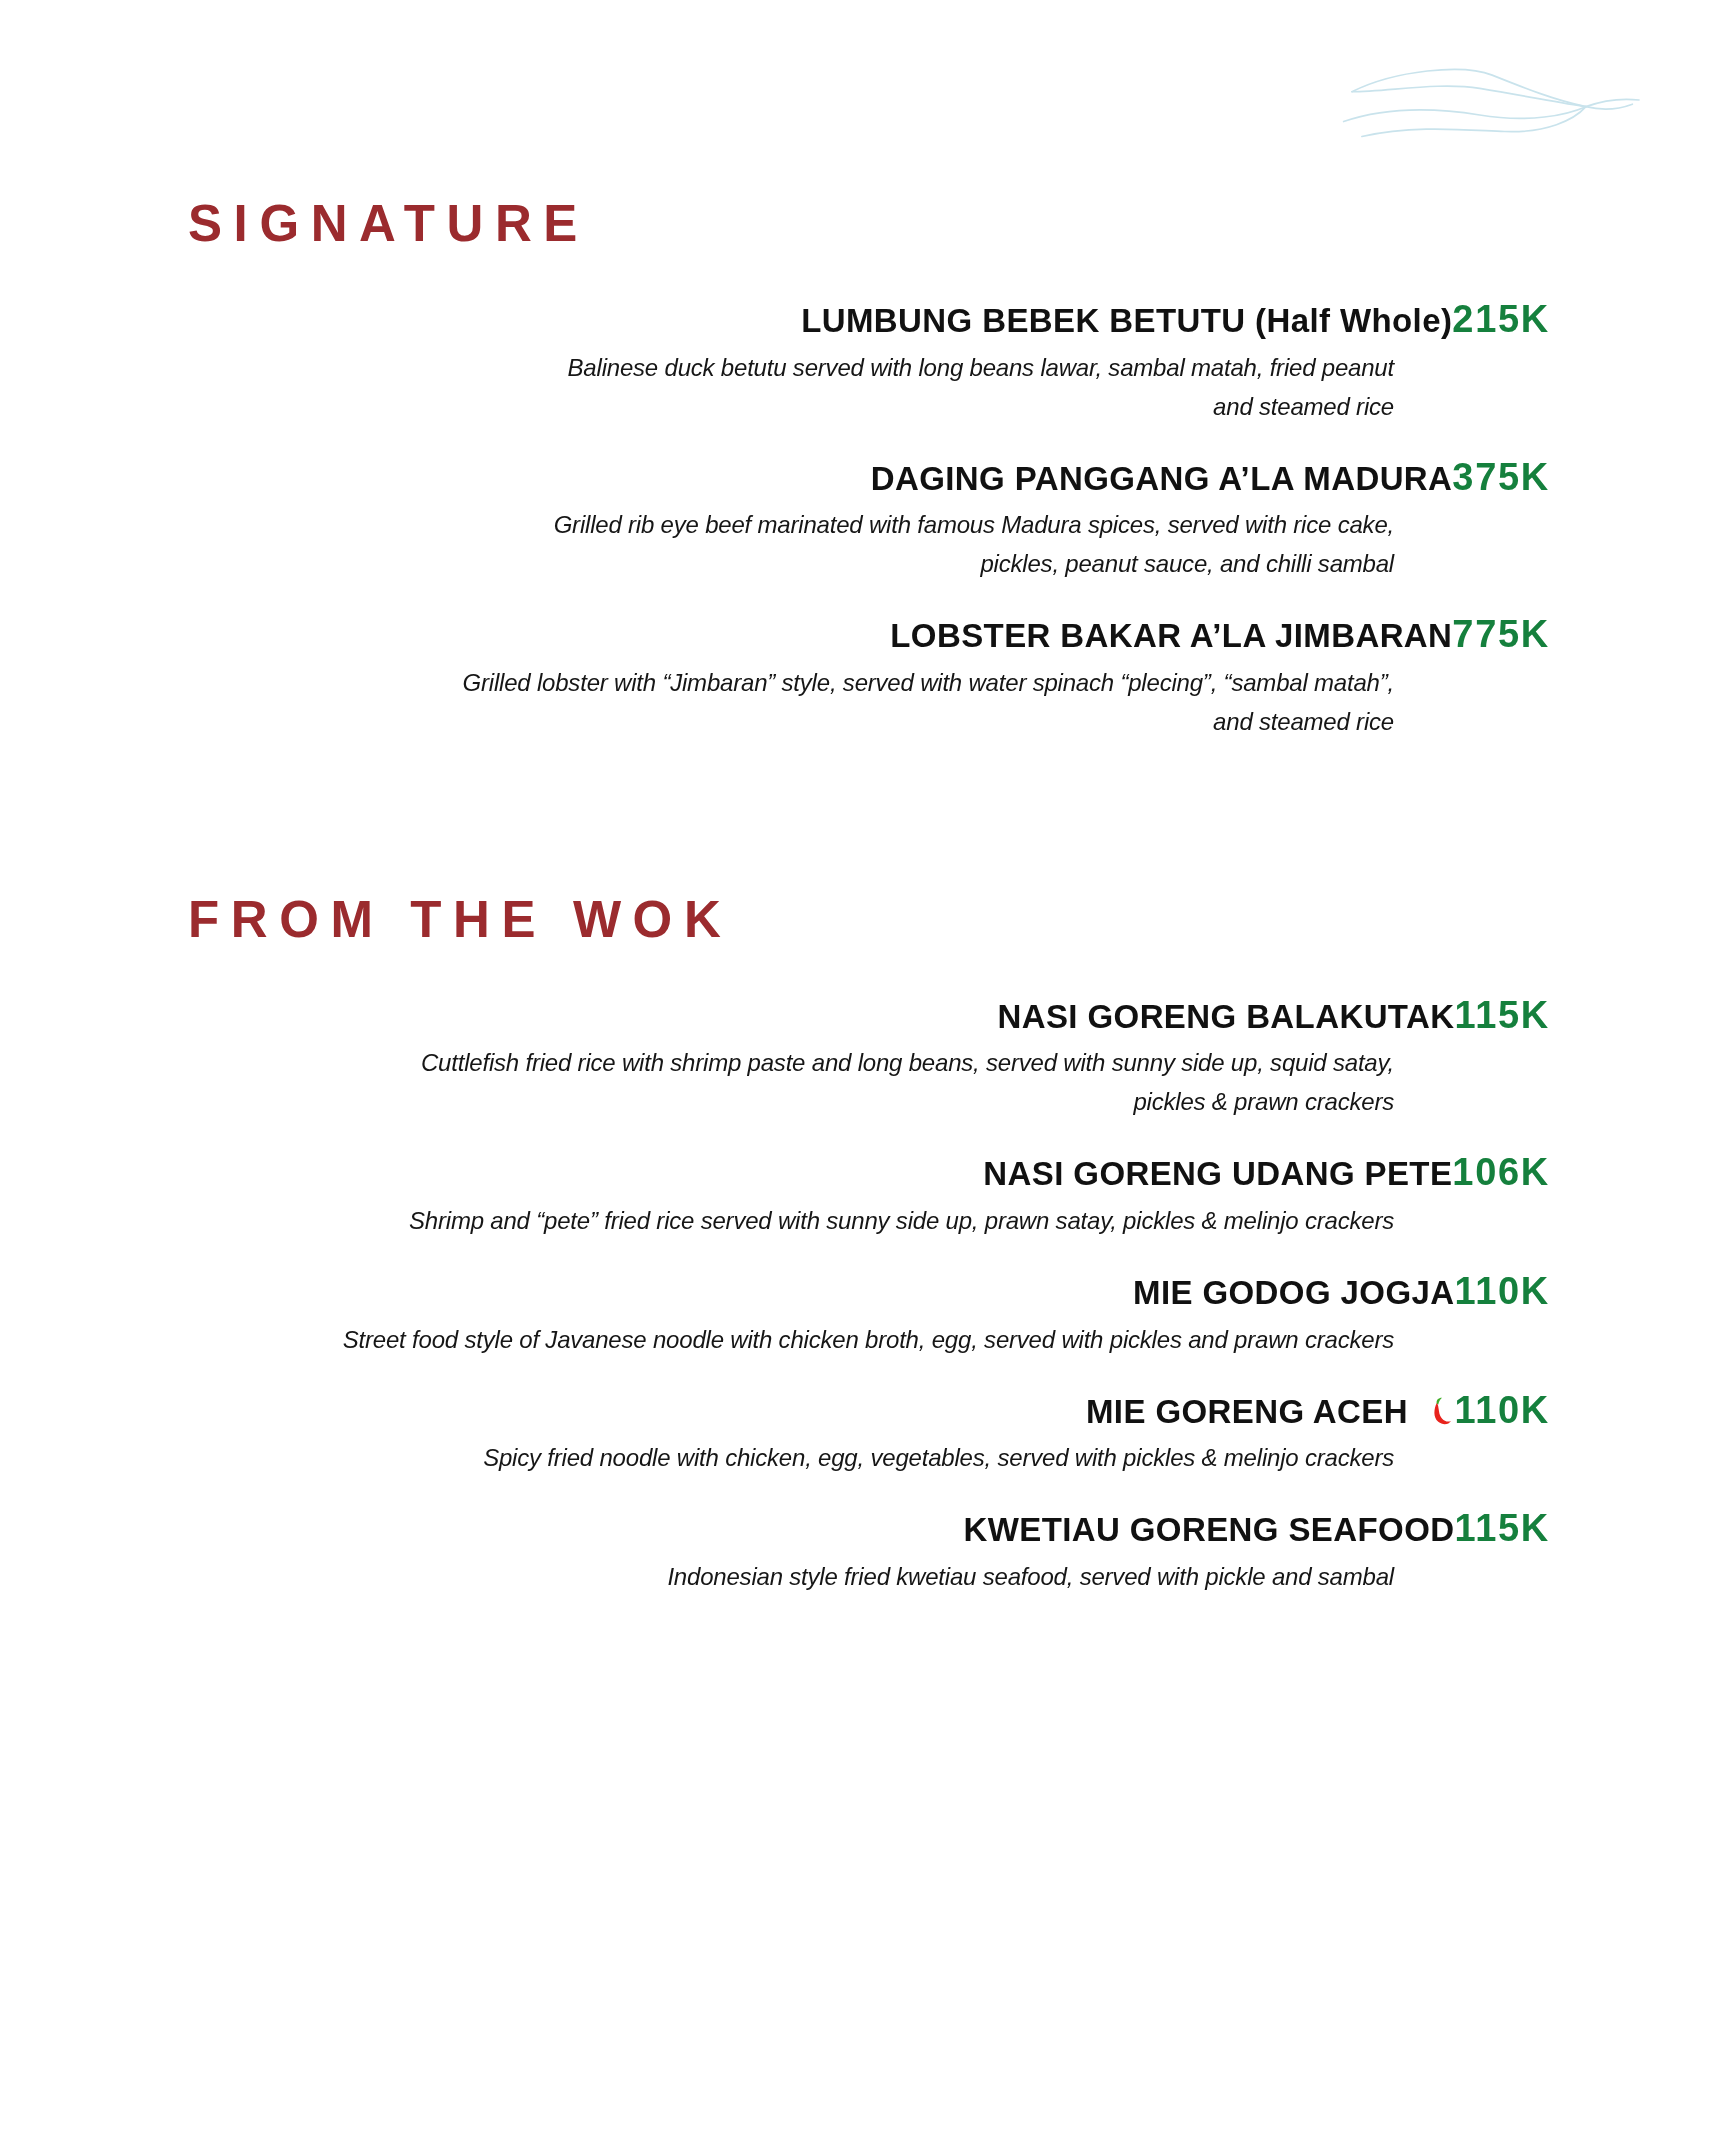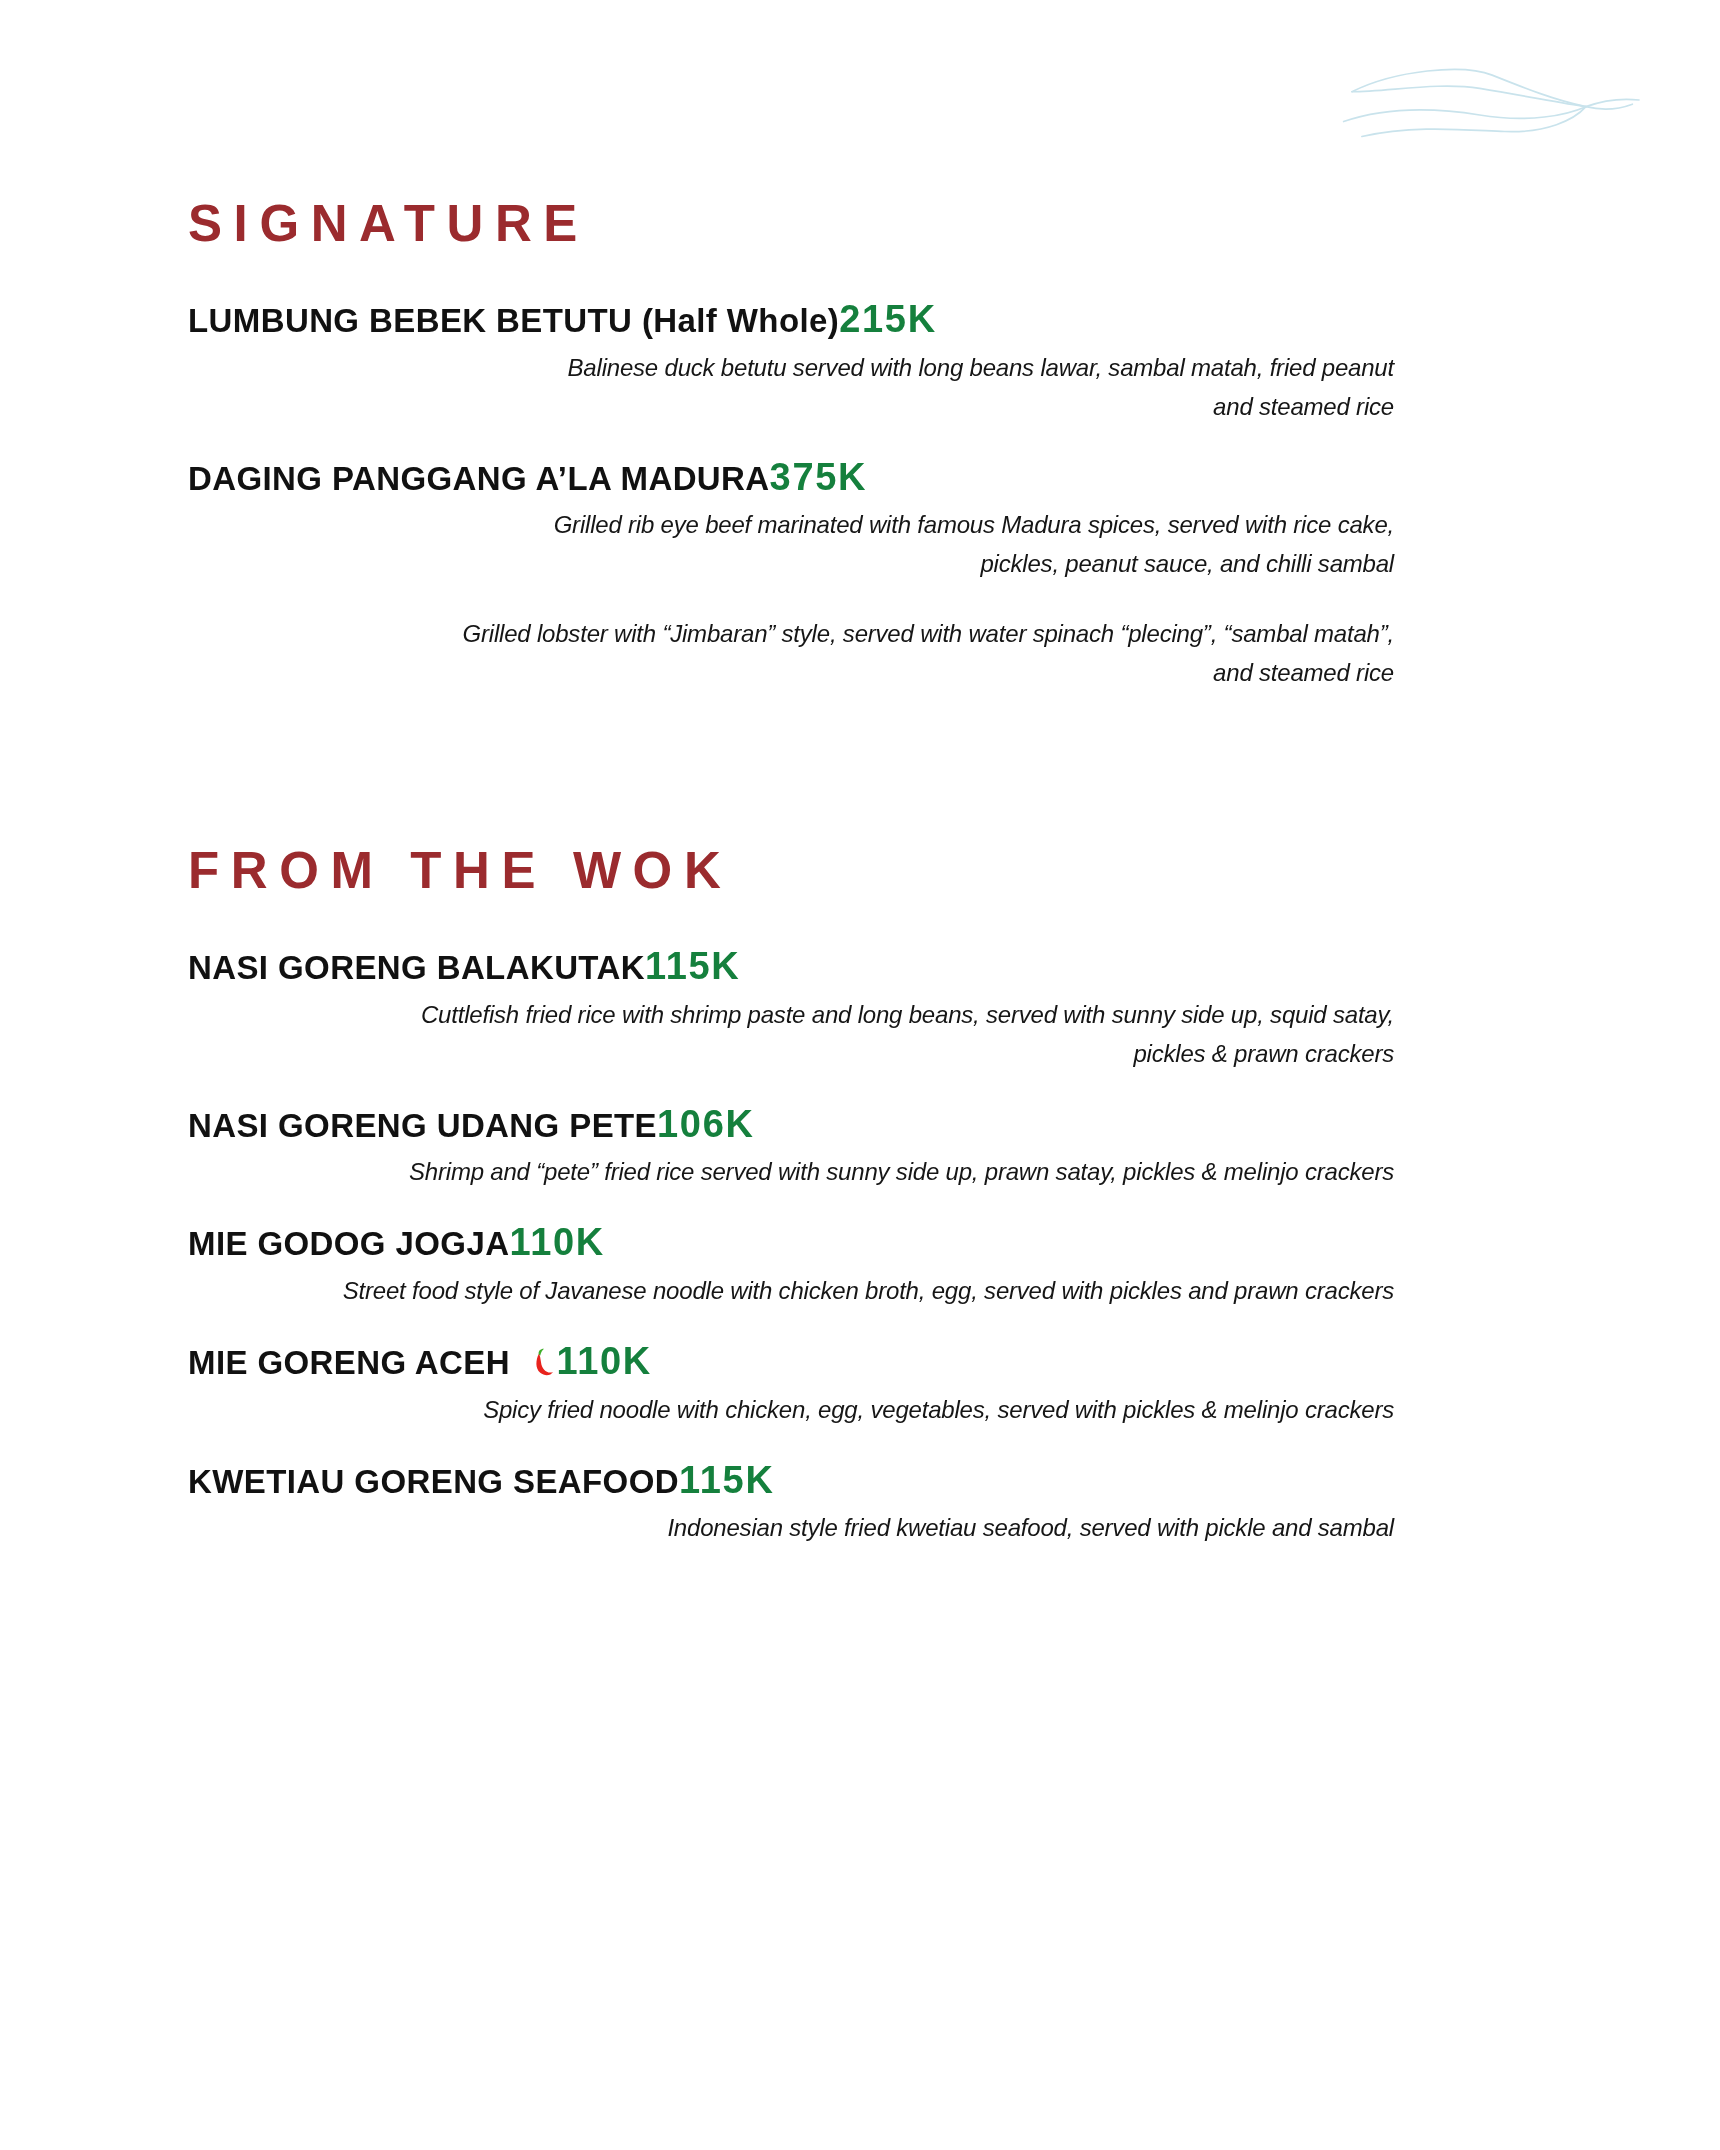--- a/index.html
+++ b/index.html
@@ -32,21 +32,21 @@
     font-size: 51px;
     line-height: 58px;
     font-weight: bold;
     letter-spacing: 11.6px;
     color: #9b2b2e;
   }
   .menu-section + .menu-section { margin-top: 150px; }
   .menu-item { margin-bottom: 31px; }
   .item-header {
     display: flex;
-    justify-content: flex-start;
+    justify-content: flex-end;
     align-items: baseline;
   }
   .name-row {
     display: flex;
     align-items: center;
     gap: 16.5px;
   }
   .item-name {
     margin: 0;
     font-size: 33px;
@@ -117,20 +117,24 @@
       <div class="menu-item">
         <div class="item-header">
           <h2 class="item-name">DAGING PANGGANG A’LA MADURA</h2>
           <span class="item-price">375K</span>
         </div>
         <p class="item-desc">Grilled rib eye beef marinated with famous Madura spices, served with rice cake,
 pickles, peanut sauce, and chilli sambal</p>
       </div>
 
       <div class="menu-item">
+        <div class="item-header">
+          <h2 class="item-name">LOBSTER BAKAR A’LA JIMBARAN</h2>
+          <span class="item-price">775K</span>
+        </div>
         <p class="item-desc">Grilled lobster with “Jimbaran” style, served with water spinach “plecing”, “sambal matah”,
 and steamed rice</p>
       </div>
     </section>
 
     <section class="menu-section">
       <h1 class="section-title">FROM THE WOK</h1>
 
       <div class="menu-item">
         <div class="item-header">

